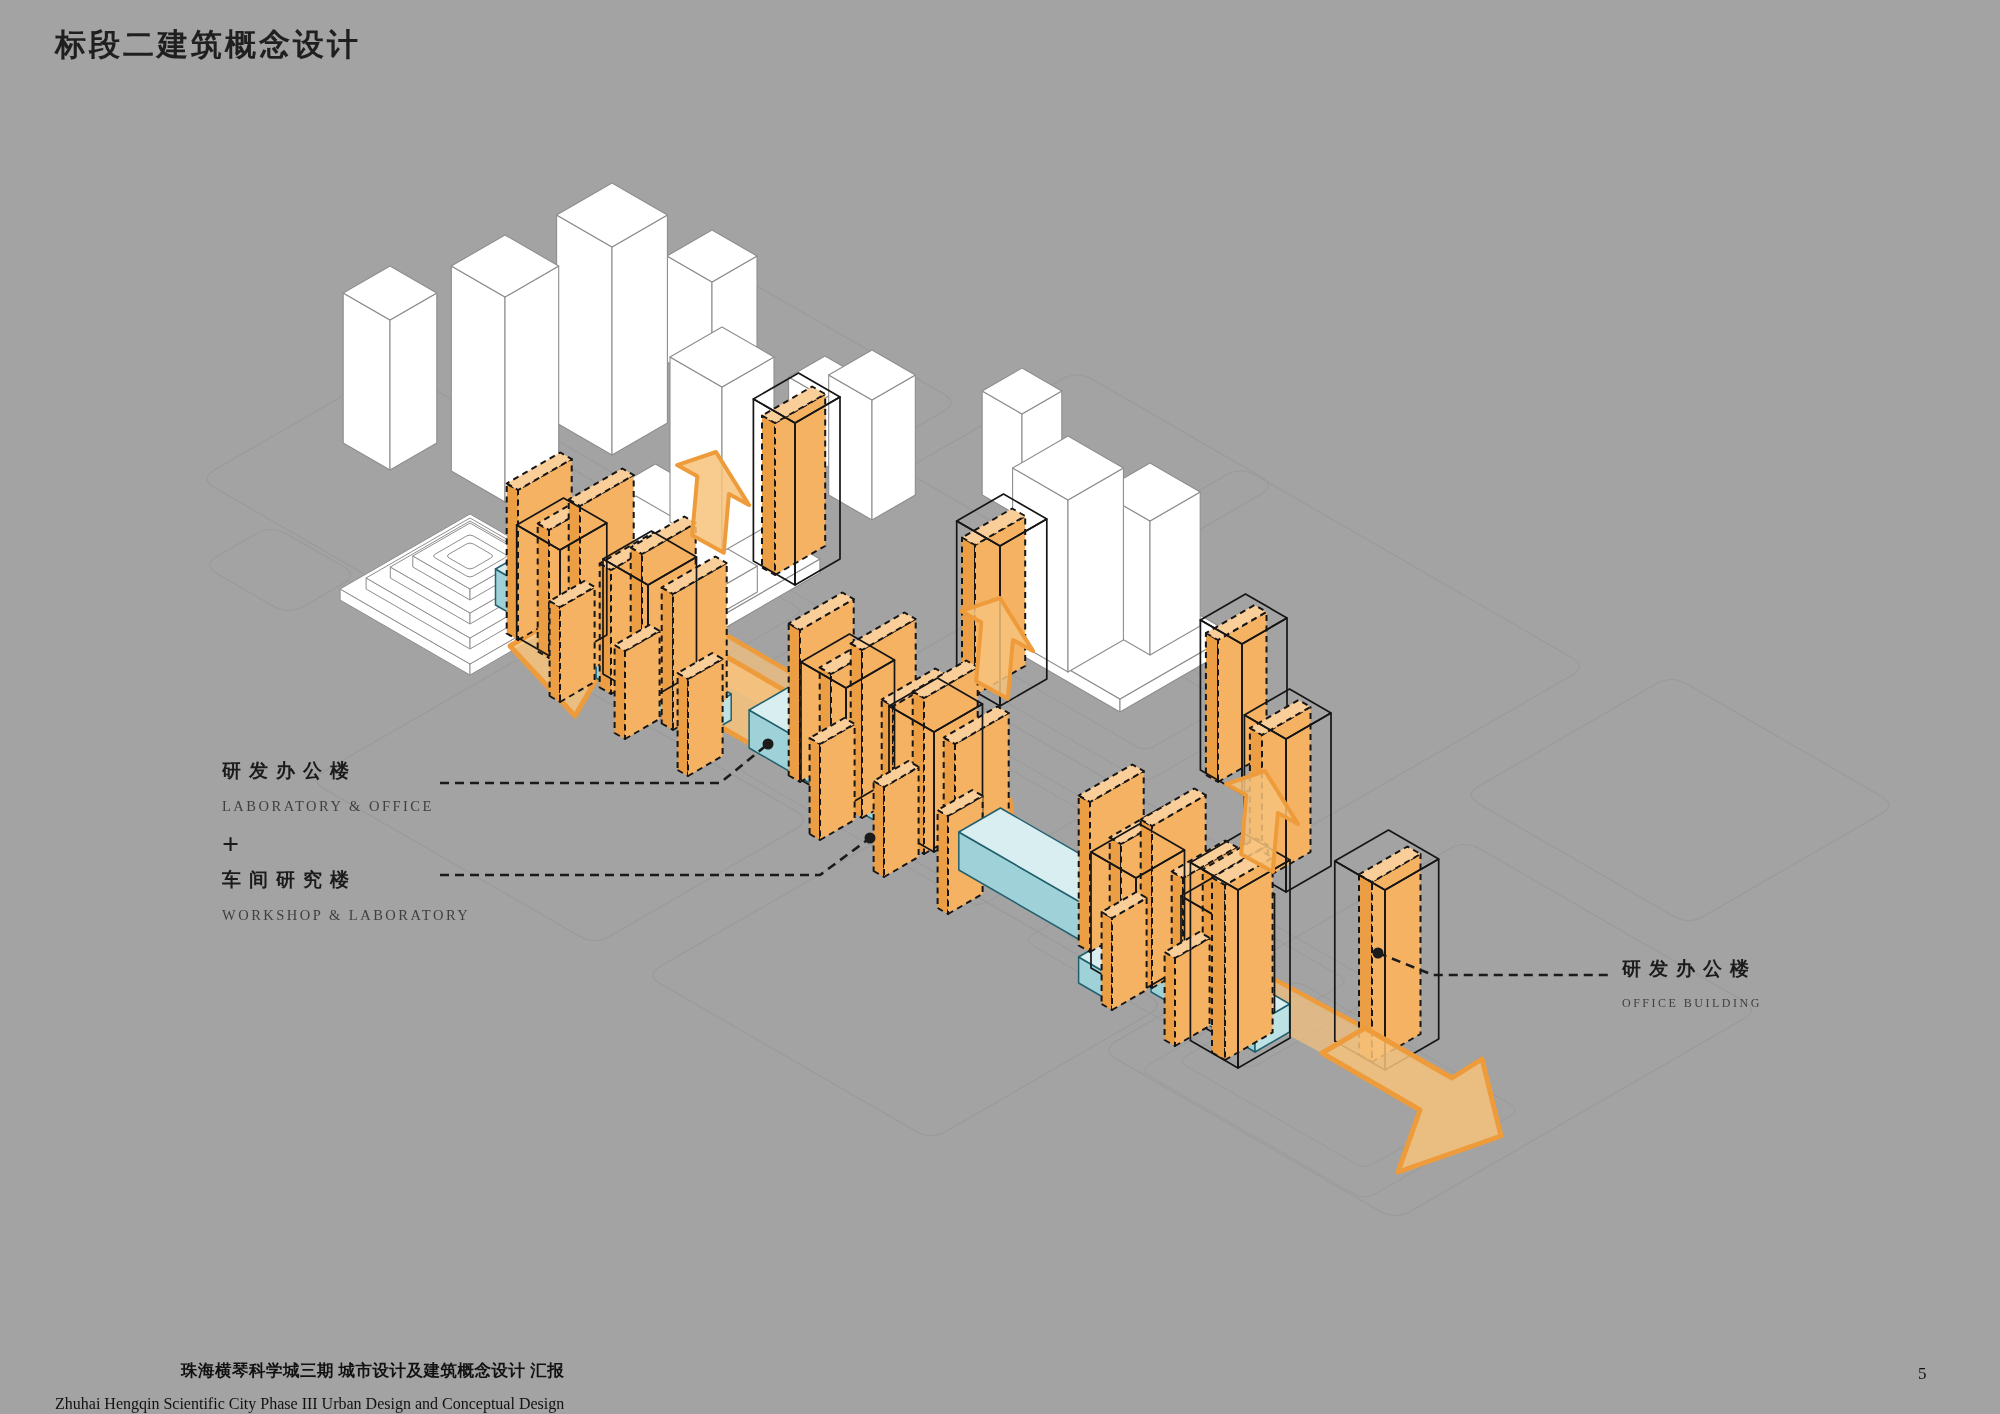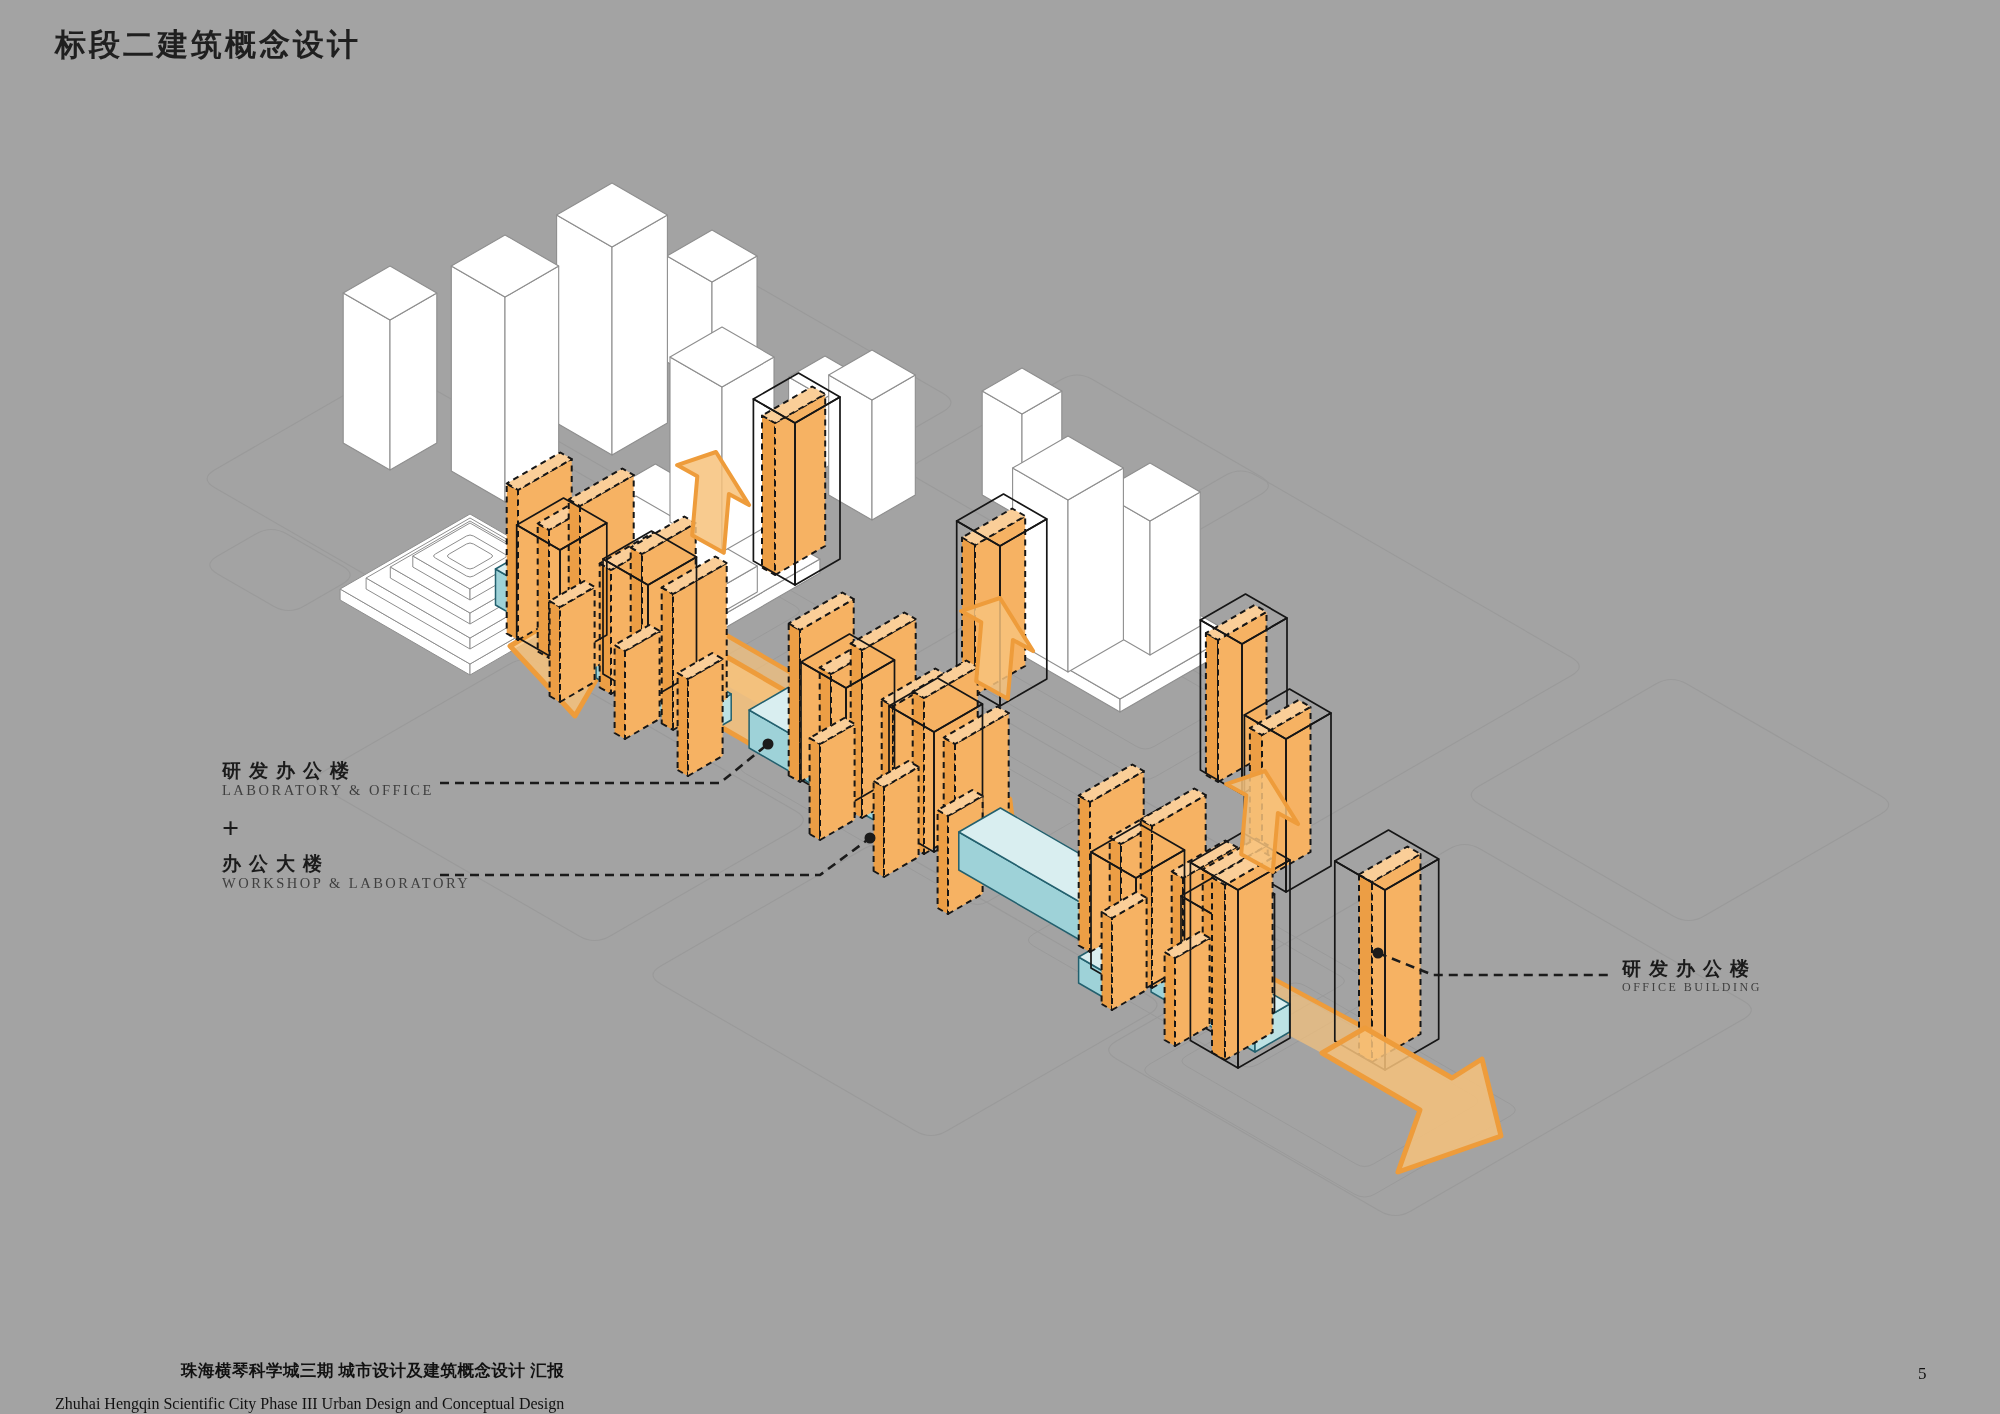--- a/index.html
+++ b/index.html
@@ -3,21 +3,21 @@
 <meta charset="utf-8">
 <style>
   html,body{margin:0;padding:0;background:#e8e8e8;}
   .canvas{position:relative;width:2000px;height:1414px;background:#a3a3a3;overflow:hidden;
           font-family:Liberation Serif, serif;}
   svg{position:absolute;left:0;top:0;}
   .page-title{position:absolute;left:55px;top:24px;font-size:31px;font-weight:600;
               letter-spacing:3px;color:#1f1f1f;}
   .label-block{position:absolute;}
   .label-zh{font-size:19px;font-weight:700;letter-spacing:8px;color:#1b1b1b;line-height:1.15;}
-  .label-en{font-size:14.5px;font-weight:400;letter-spacing:2.5px;color:#3f3f3f;line-height:1.2;margin-top:0;}
+  .label-en{font-size:14.5px;font-weight:400;letter-spacing:2.5px;color:#3f3f3f;line-height:1.2;margin-top:16px;}
   .label-plus{font-size:30px;font-weight:700;color:#1b1b1b;margin:14px 0 10px 0;line-height:1;}
   .footer{position:absolute;left:55px;top:1360px;color:#111;text-align:right;}
   .footer-zh{font-size:16.5px;font-weight:700;letter-spacing:0.5px;}
   .footer-en{font-size:16px;font-weight:400;margin-top:13px;}
   .page-number{position:absolute;left:1918px;top:1364px;font-size:17px;color:#111;}
 </style>
 </head>
 <body>
 
 <div class="canvas">
@@ -256,21 +256,21 @@
       <circle cx="870" cy="838" r="5.5" fill="#1B1B1B"></circle>
       <circle cx="1378" cy="953" r="5.5" fill="#1B1B1B"></circle>
     </svg>
 
   <div class="page-title">标段二建筑概念设计</div>
 
   <div class="label-block" style="left:222px;top:760px;">
     <div class="label-zh">研发办公楼</div>
     <div class="label-en">LABORATORY &amp; OFFICE</div>
     <div class="label-plus">+</div>
-    <div class="label-zh">办公大楼</div>
+    <div class="label-zh">车间研究楼</div>
     <div class="label-en">WORKSHOP &amp; LABORATORY</div>
   </div>
 
   <div class="label-block" style="left:1622px;top:958px;">
     <div class="label-zh">研发办公楼</div>
     <div class="label-en" style="font-size:12px;">OFFICE BUILDING</div>
   </div>
 
   <div class="footer">
     <div class="footer-zh">珠海横琴科学城三期 城市设计及建筑概念设计 汇报</div>

